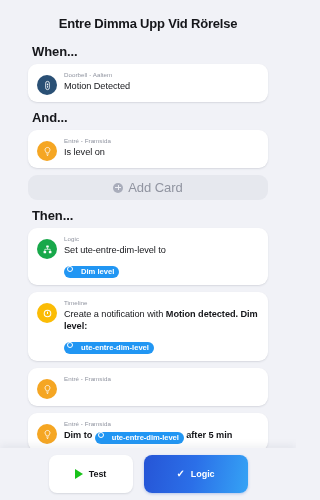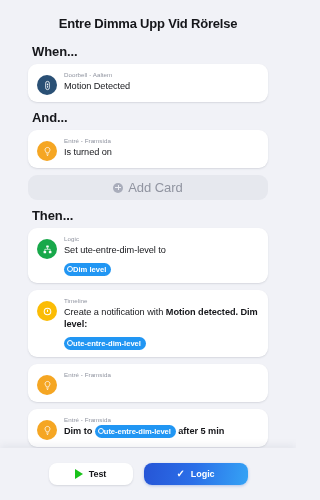--- a/index.html
+++ b/index.html
@@ -99,22 +99,22 @@
     color: #16171b;
     line-height: 1.32;
     letter-spacing: -0.05px;
   }
   .card-main.bold { font-weight: bold; }
   .card-main b { font-weight: bold; }
 
   
   .token {
     display: inline-flex;
-    align-items: center;
-    gap: 0;
+    align-items: flex-start;
+    gap: 8px;
     background: #2196f3;
     color: #ffffff;
     border-radius: 7px;
     padding: 0.5px 5px 1px 3px;
     font-size: 7.6px;
     font-weight: bold;
     line-height: 1.45;
     vertical-align: baseline;
     white-space: nowrap;
   }
@@ -172,21 +172,21 @@
     justify-content: center;
     gap: 11px;
   }
   .btn {
     display: flex;
     align-items: center;
     justify-content: center;
     gap: 6px;
     border: none;
     border-radius: 8px;
-    height: 22px;
+    height: 38px;
     font-family: inherit;
     font-size: 9px;
     font-weight: bold;
     letter-spacing: -0.05px;
     cursor: pointer;
   }
   .btn-test {
     width: 84px;
     background: #ffffff;
     color: #16171b;
@@ -237,21 +237,21 @@
   <div class="card">
     <div class="card-icon icon-bulb">
       <svg class="glyph" width="11" height="11" viewBox="0 0 24 24" aria-hidden="true">
         <path d="M12 3.2c-3.1 0-5.4 2.3-5.4 5.2 0 2 1.1 3.3 1.9 4.3.5.7.8 1.1.8 1.8v.7h5.4v-.7c0-.7.3-1.1.8-1.8.8-1 1.9-2.3 1.9-4.3 0-2.9-2.3-5.2-5.4-5.2z" fill="none" stroke="#ffffff" stroke-width="1.7" stroke-linejoin="round"></path>
         <rect x="9.4" y="17" width="5.2" height="1.7" rx="0.85" fill="#ffffff"></rect>
         <rect x="10.3" y="19.7" width="3.4" height="1.5" rx="0.75" fill="#ffffff"></rect>
       </svg>
     </div>
     <div class="card-body">
       <div class="card-sub">Entré - Framsida</div>
-      <div class="card-main">Is turned on</div>
+      <div class="card-main">Is level on</div>
     </div>
   </div>
 
   <div class="add-card">
     <span class="add-plus"></span>
     <span class="add-label">Add Card</span>
   </div>
 
   <div class="section-label">Then...</div>
 

